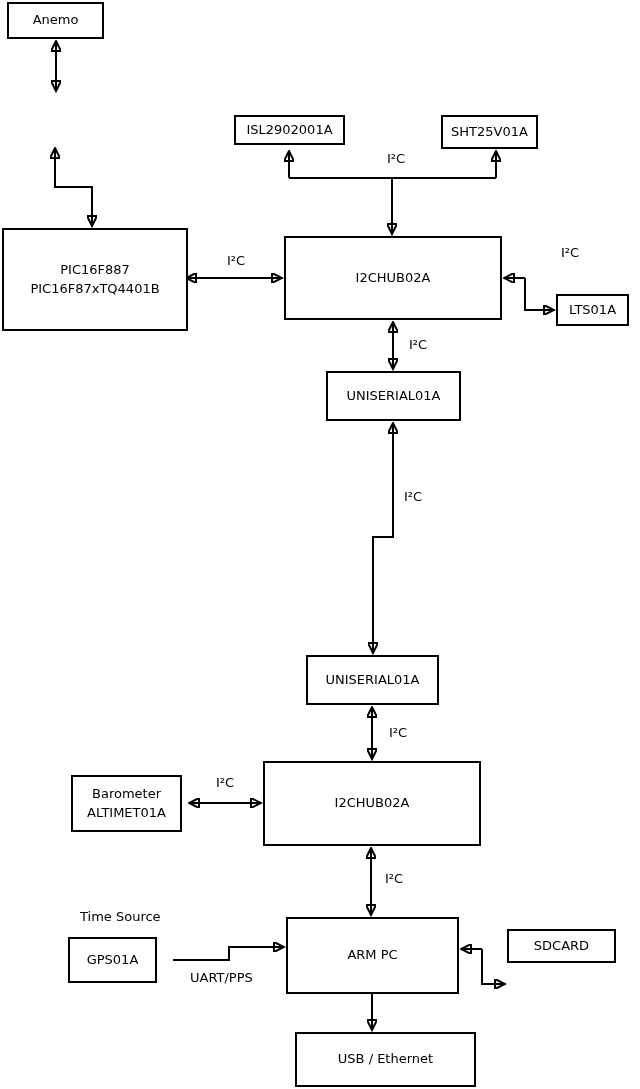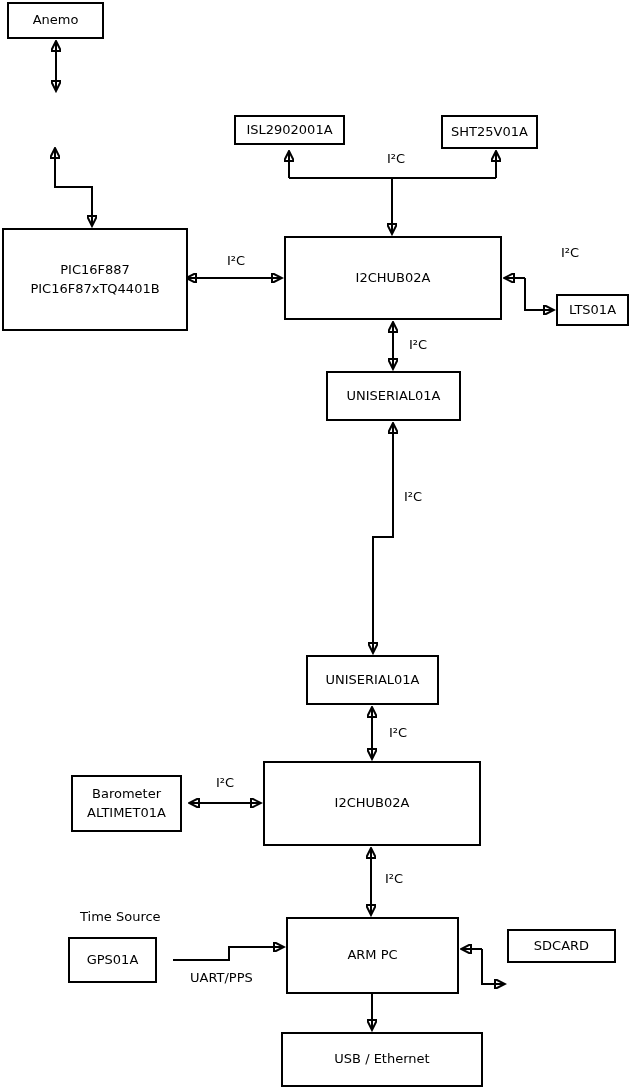--- a/index.html
+++ b/index.html
@@ -143,21 +143,21 @@
   </div>
 
   <div class="node" style="left:286px;top:917px;width:173px;height:77px">
     <span>ARM PC</span>
   </div>
 
   <div class="node" style="left:507px;top:929px;width:109px;height:34px">
     <span>SDCARD</span>
   </div>
 
-  <div class="node" style="left:281px;top:1032px;width:202px;height:55px">
+  <div class="node" style="left:295px;top:1032px;width:181px;height:55px">
     <span>USB / Ethernet</span>
   </div>
 
   <span class="elabel" style="left:387px;top:150px">I²C</span>
   <span class="elabel" style="left:227px;top:252px">I²C</span>
   <span class="elabel" style="left:561px;top:244px">I²C</span>
   <span class="elabel" style="left:409px;top:336px">I²C</span>
   <span class="elabel" style="left:404px;top:488px">I²C</span>
   <span class="elabel" style="left:389px;top:724px">I²C</span>
   <span class="elabel" style="left:216px;top:774px">I²C</span>

